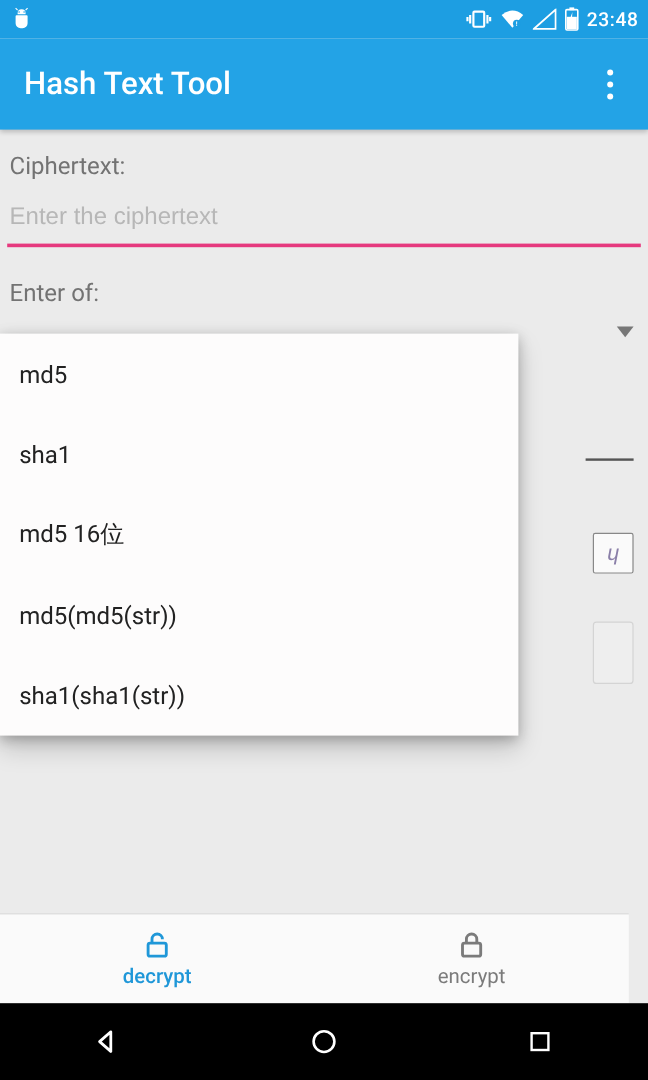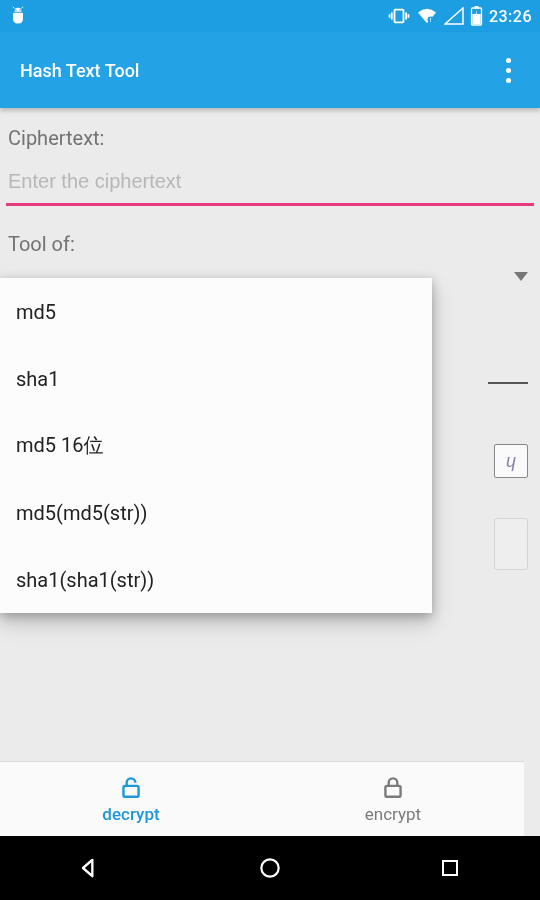--- a/index.html
+++ b/index.html
@@ -8,21 +8,21 @@
 
   
   .status-bar { height: 32px; background: #1d9ee2; display: flex; align-items: center; justify-content: space-between; padding: 0 8px; color: #fff; font-size: 16px; }
   .status-left { display: flex; align-items: center; }
   .status-right { display: flex; align-items: center; gap: 6px; }
   .status-right svg, .status-left svg { display: block; }
   .status-time { font-weight: 500; letter-spacing: 0.5px; }
 
   
   .app-bar { height: 76px; background: #23a3e6; display: flex; align-items: center; justify-content: space-between; padding: 0 20px; box-shadow: 0 3px 4px rgba(0,0,0,0.2); position: relative; z-index: 1; }
-  .app-title { color: #fff; font-size: 18px; font-weight: 500; }
+  .app-title { color: #fff; font-size: 26px; font-weight: 500; }
   .menu-dots { width: 24px; height: 40px; display: flex; flex-direction: column; justify-content: center; align-items: center; gap: 5px; cursor: pointer; }
   .menu-dots span { width: 5px; height: 5px; background: #fff; border-radius: 50%; }
 
   
   .content { padding: 18px 6px 0 6px; position: relative; }
   .label { font-size: 20px; color: #737373; margin-bottom: 14px; padding-left: 2px; }
   .input-wrap { position: relative; margin-bottom: 26px; }
   .text-input { width: 100%; border: none; background: transparent; font-size: 20px; padding: 6px 2px 10px 2px; outline: none; }
   .text-input::placeholder { color: #b7b7b7; }
   .input-underline { height: 3px; background: #e6397e; }
@@ -80,42 +80,42 @@
       </svg>
     <svg width="20" height="18" viewBox="0 0 20 18">
         <path d="M1 17 L19 17 L19 1 Z" fill="none" stroke="#fff" stroke-width="1.5"></path>
       </svg>
     <svg width="13" height="20" viewBox="0 0 12 20">
         <rect x="1" y="2" width="10" height="17" rx="1" fill="none" stroke="#fff" stroke-width="1.3"></rect>
         <rect x="4" y="0" width="4" height="2.5" fill="#fff"></rect>
         <rect x="1.8" y="8" width="8.4" height="10.2" fill="#fff"></rect>
         <path d="M6.5 4 L4 11 L6 11 L5 16 L8.5 8.5 L6.2 8.5 Z" fill="#fff"></path>
       </svg>
-    <span class="status-time">23:26</span>
+    <span class="status-time">23:48</span>
   </div>
 </div>
 
 <div class="app-bar">
   <div class="app-title">Hash Text Tool</div>
   <div class="menu-dots">
     <span></span>
       <span></span>
       <span></span>
   </div>
 </div>
 
 <div class="content">
   <div class="label">Ciphertext:</div>
   <div class="input-wrap">
     <input class="text-input" type="text" placeholder="Enter the ciphertext" style="">
     <div class="input-underline"></div>
   </div>
 
   <div class="types-area">
-    <div class="label">Tool of:</div>
+    <div class="label">Enter of:</div>
     <div class="dropdown-backing">
       <div class="chevron"></div>
     </div>
     <div class="peek-line"></div>
     <div class="peek-box">ɥ</div>
     <div class="peek-row"></div>
   </div>
 </div>
 
 <div class="dropdown-popup">

